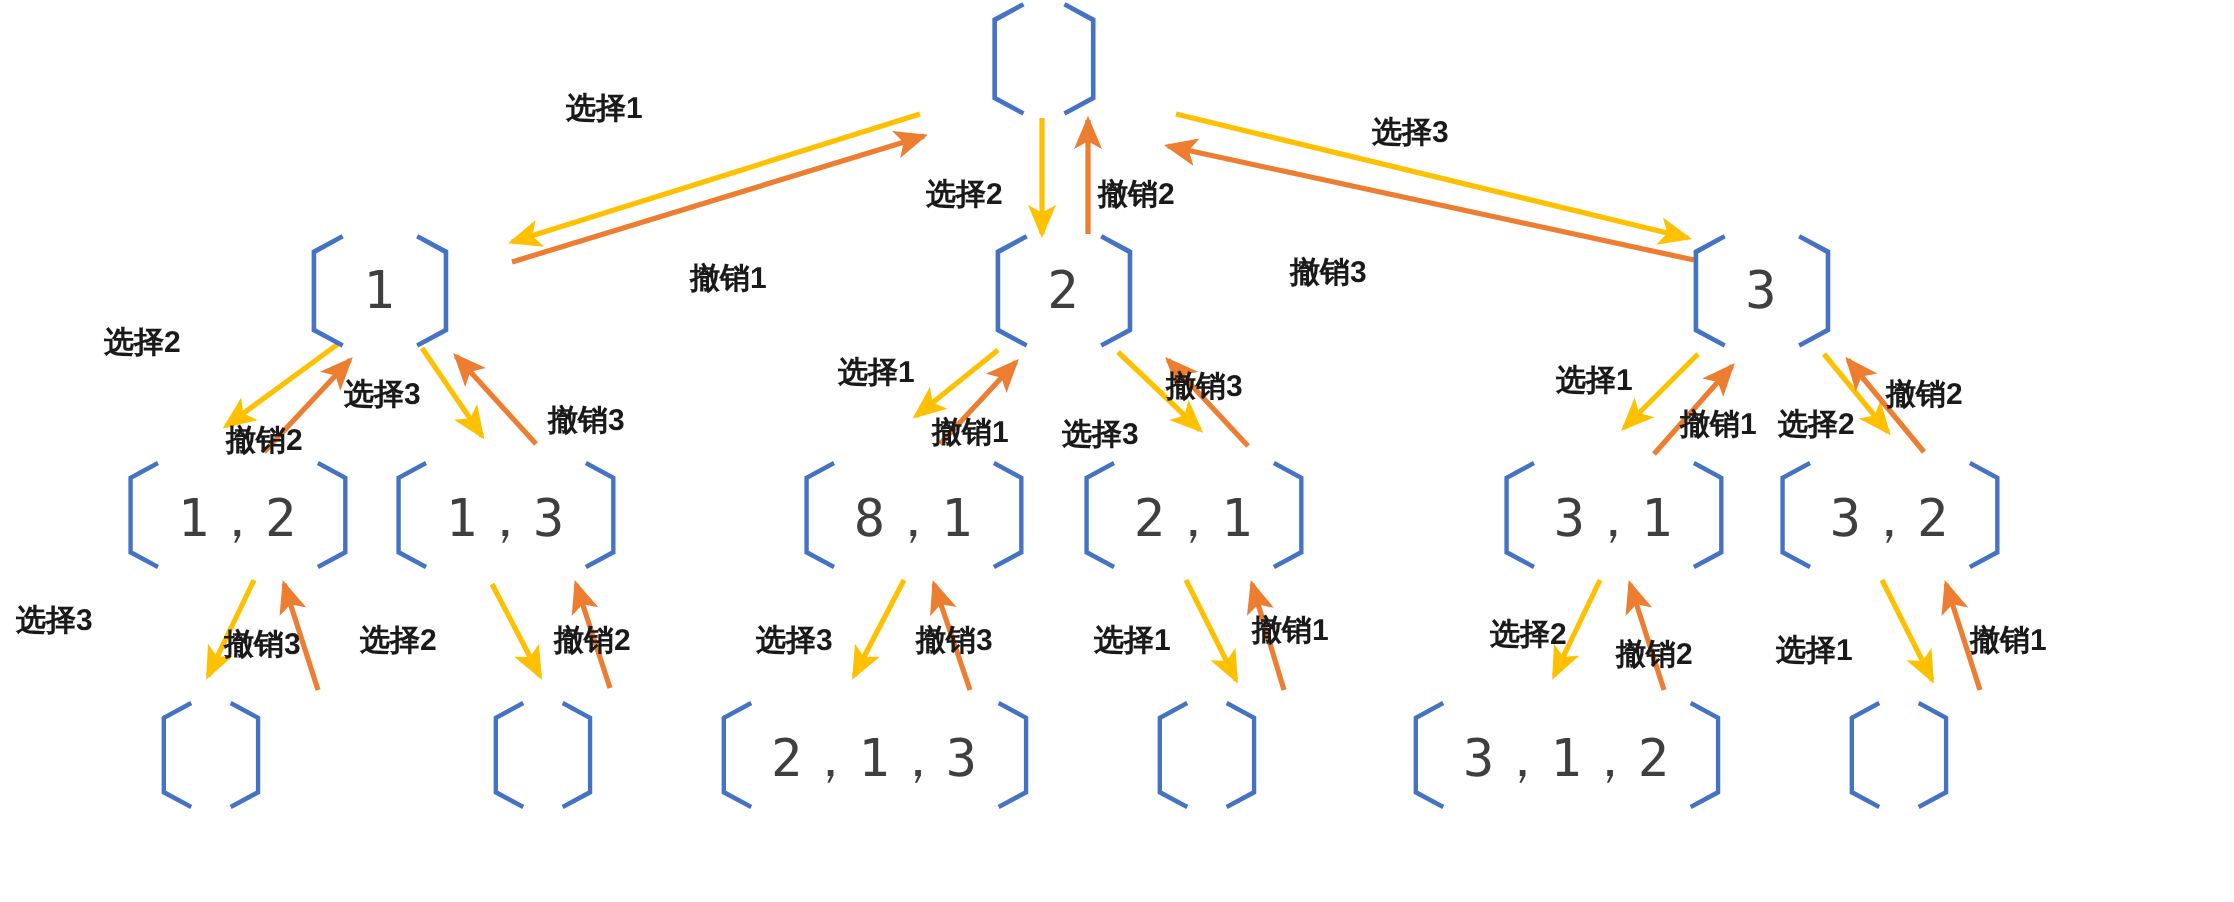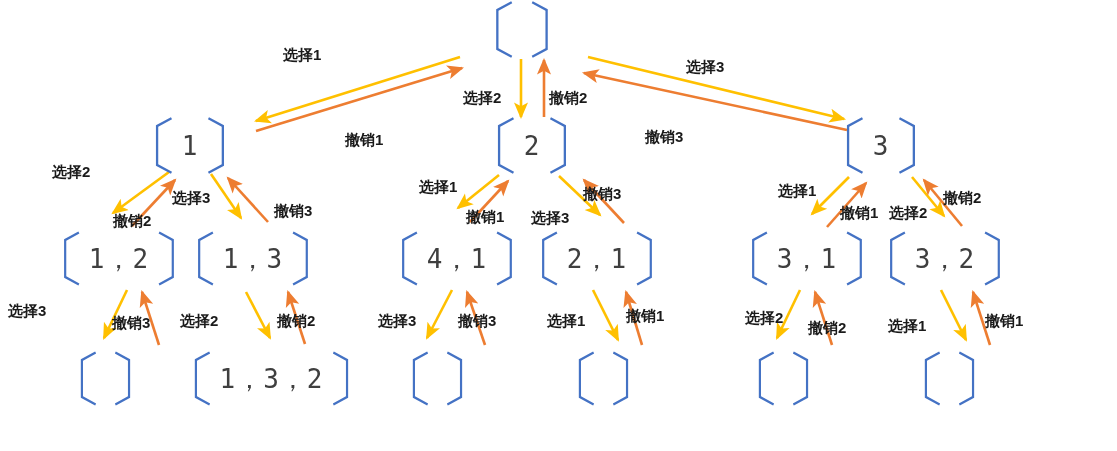--- a/index.html
+++ b/index.html
@@ -219,21 +219,21 @@
   </div>
 
   <div class="node d2" style="left:196px; top:228px; width:114px; height:62px;">
     <span class="brk l">〔</span>
     <span class="val">1，3</span>
     <span class="brk r">〕</span>
   </div>
 
   <div class="node d2" style="left:400px; top:228px; width:114px; height:62px;">
     <span class="brk l">〔</span>
-    <span class="val">4，1</span>
+    <span class="val">8，1</span>
     <span class="brk r">〕</span>
   </div>
 
   <div class="node d2" style="left:540px; top:228px; width:114px; height:62px;">
     <span class="brk l">〔</span>
     <span class="val">2，1</span>
     <span class="brk r">〕</span>
   </div>
 
   <div class="node d2" style="left:750px; top:228px; width:114px; height:62px;">
@@ -248,36 +248,37 @@
     <span class="brk r">〕</span>
   </div>
 
   <div class="node d3" style="left:24px; top:348px; width:163px; height:62px;">
     <span class="brk l">〔</span>
     <span class="brk r">〕</span>
   </div>
 
   <div class="node d3" style="left:190px; top:348px; width:163px; height:62px;">
     <span class="brk l">〔</span>
-    <span class="val">1，3，2</span>
     <span class="brk r">〕</span>
   </div>
 
   <div class="node d3" style="left:356px; top:348px; width:163px; height:62px;">
     <span class="brk l">〔</span>
+    <span class="val">2，1，3</span>
     <span class="brk r">〕</span>
   </div>
 
   <div class="node d3" style="left:522px; top:348px; width:163px; height:62px;">
     <span class="brk l">〔</span>
     <span class="brk r">〕</span>
   </div>
 
   <div class="node d3" style="left:702px; top:348px; width:163px; height:62px;">
     <span class="brk l">〔</span>
+    <span class="val">3，1，2</span>
     <span class="brk r">〕</span>
   </div>
 
   <div class="node d3" style="left:868px; top:348px; width:163px; height:62px;">
     <span class="brk l">〔</span>
     <span class="brk r">〕</span>
   </div>
 
   <div class="elabel" style="left:283px; top:47px;">选择1</div>
   <div class="elabel" style="left:345px; top:132px;">撤销1</div>

